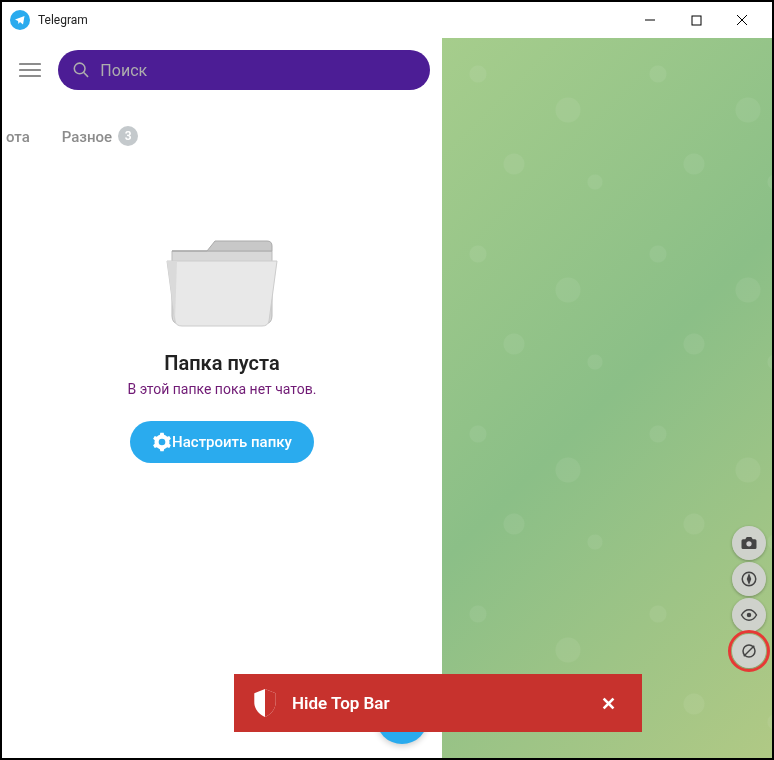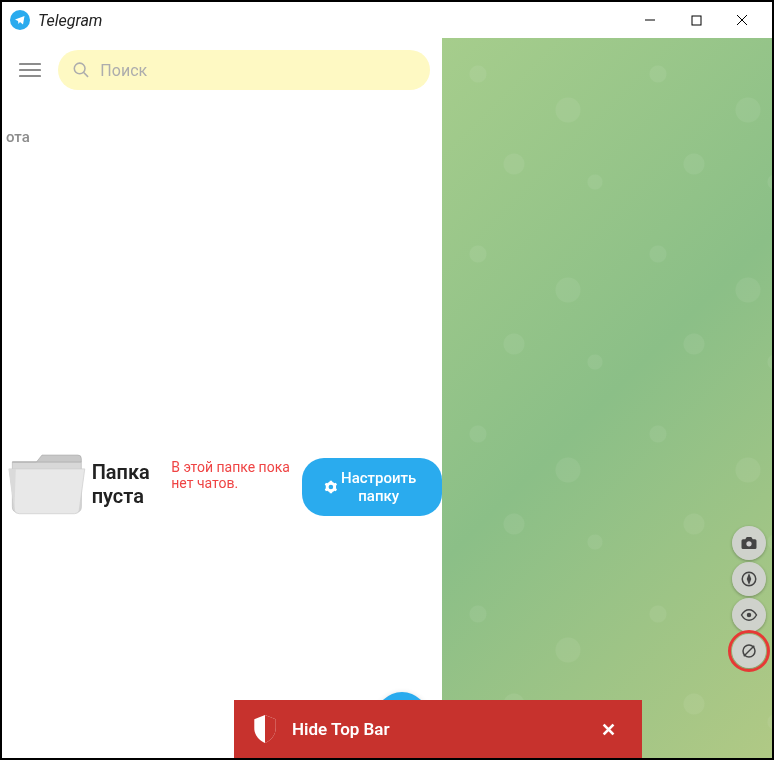--- a/index.html
+++ b/index.html
@@ -2,57 +2,57 @@
 <html><head>
 <meta charset="utf-8">
 <style>
 * { margin: 0; padding: 0; box-sizing: border-box; font-family: -apple-system, BlinkMacSystemFont, "Segoe UI", Roboto, sans-serif; }
 body { width: 774px; height: 760px; border: 2px solid #000; position: relative; background: #fff; overflow: hidden; }
 
 .titlebar { height: 36px; display: flex; align-items: center; padding: 0 8px; justify-content: space-between; }
 .titlebar-left { display: flex; align-items: center; gap: 8px; }
 .tg-logo { width: 20px; height: 20px; border-radius: 50%; background: #2aabee; display: flex; align-items: center; justify-content: center; }
 .tg-logo svg { width: 12px; height: 12px; fill: #fff; }
-.app-title { font-size: 16px; color: #222; font-style: italic; }
+.app-title { font-size: 12px; color: #222; }
 .win-controls { display: flex; gap: 18px; align-items: center; padding-right: 8px;}
 .win-btn { width: 28px; height: 28px; display:flex; align-items:center; justify-content:center; cursor:pointer; }
 .win-btn svg { stroke: #000; stroke-width: 1; fill: none; }
 
 .main { display: flex; height: calc(100% - 36px); position: relative; }
 .left-pane { width: 440px; flex-shrink: 0; display: flex; flex-direction: column; position: relative; }
 
 .topbar { display: flex; align-items: center; padding: 12px 12px 8px 12px; gap: 12px; }
 .hamburger { width: 32px; height: 32px; display: flex; align-items: center; justify-content: center; cursor: pointer; }
 .hamburger svg { stroke: #8c8c8c; stroke-width: 2.2; stroke-linecap: round; }
-.search-box { flex: 1; height: 40px; background: #fef9c3; border-radius: 20px; display: flex; align-items: center; padding: 0 14px; gap: 10px; }
+.search-box { flex: 1; height: 40px; background: #4c1d95; border-radius: 20px; display: flex; align-items: center; padding: 0 14px; gap: 10px; }
 .search-box svg { width: 20px; height: 20px; stroke: #adadad; stroke-width: 2; fill: none; }
 .search-box input { border: none; background: transparent; outline: none; font-size: 16px; color: #888; width: 100%; }
 .search-box input::placeholder { color: #adadad; }
 
 .tabs { display: flex; align-items: center; height: 48px; padding: 0 0 0 4px; overflow: hidden; position: relative; }
 .tab { padding: 0 16px; height: 100%; display: flex; align-items: flex-end; gap: 6px; font-size: 15px; color: #8c8c8c; font-weight: 500; cursor: pointer; position: relative; flex-shrink:0;}
 .tab.cut-left { padding-left: 0; }
 .tab.active { color: #2aabee; }
 .tab.active::after { content: ""; position: absolute; bottom: 0; left: 10px; right: 10px; height: 3px; background: #2aabee; border-radius: 2px 2px 0 0; }
 .tab-icon { width: 18px; height: 18px; }
 .badge { min-width: 20px; height: 20px; border-radius: 10px; background: #c4c9cc; color: #fff; font-size: 12px; font-weight: 600; display: flex; align-items: center; justify-content: center; padding: 0 6px; }
 
-.empty-state { flex: 1; display: flex; flex-direction: row; align-items: center; justify-content: flex-start; padding-top: 70px; }
+.empty-state { flex: 1; display: flex; flex-direction: column; align-items: center; justify-content: flex-start; padding-top: 70px; }
 .folder-icon { width: 130px; height: 115px; margin-bottom: 20px; }
 .empty-title { font-size: 20px; font-weight: 600; color: #222; margin-bottom: 6px; }
-.empty-sub { font-size: 14px; color: #ef4444; margin-bottom: 24px; }
+.empty-sub { font-size: 14px; color: #701a75; margin-bottom: 24px; }
 .configure-btn { background: #2aabee; color: #fff; border: none; border-radius: 22px; padding: 11px 22px; font-size: 15px; font-weight: 500; display: flex; align-items: center; gap: 0; cursor: pointer; }
 .configure-btn svg { width: 20px; height: 20px; fill: #fff; }
 
 .fab { position: absolute; bottom: 14px; right: 14px; width: 52px; height: 52px; border-radius: 50%; background: #2aabee; box-shadow: 0 2px 6px rgba(0,0,0,0.2); }
 
 .right-pane { flex: 1; background: linear-gradient(135deg, #a6cd8c 0%, #8bbf87 50%, #b0c985 100%); position: relative; overflow:hidden;}
 .right-pane::before { content:""; position:absolute; inset:0; background-image: radial-gradient(circle at 20% 20%, rgba(255,255,255,0.08) 8px, transparent 9px), radial-gradient(circle at 70% 40%, rgba(255,255,255,0.08) 12px, transparent 13px), radial-gradient(circle at 40% 70%, rgba(255,255,255,0.08) 10px, transparent 11px), radial-gradient(circle at 85% 80%, rgba(255,255,255,0.08) 7px, transparent 8px); background-size: 180px 180px; opacity:0.9;}
 
-.hide-bar { position: absolute; bottom: 0; left: 232px; width: 408px; height: 58px; background: #c7322d; display: flex; align-items: center; padding: 0 18px; z-index: 10; color:#fff; }
+.hide-bar { position: absolute; bottom: 26px; left: 232px; width: 408px; height: 58px; background: #c7322d; display: flex; align-items: center; padding: 0 18px; z-index: 10; color:#fff; }
 .shield { width: 26px; height: 30px; margin-right: 14px; }
 .hide-bar-text { font-size: 17px; font-weight: 600; flex: 1; }
 .close-x { font-size: 18px; font-weight: 700; cursor: pointer; padding: 4px 8px;}
 
 .side-tools { position: absolute; right: 6px; bottom: 90px; display: flex; flex-direction: column; gap: 2px; z-index: 5; }
 .tool-btn { width: 34px; height: 34px; border-radius: 50%; background: rgba(210,210,210,0.92); display: flex; align-items: center; justify-content: center; cursor: pointer; box-shadow: 0 1px 3px rgba(0,0,0,0.3);}
 .tool-btn svg { width: 18px; height: 18px; fill: #444; }
 .tool-btn.highlighted { outline: 3px solid #e63935; outline-offset: 1px; }
 </style>
 </head>
@@ -104,20 +104,24 @@
             <line x1="15" y1="15" x2="21" y2="21"></line>
           </svg>
         <input type="text" placeholder="Поиск" style="">
       </div>
     </div>
 
     <div class="tabs">
       <div class="tab cut-left">
         <span>ота</span>
       </div>
+      <div class="tab">
+        <span>Разное</span>
+        <span class="badge">3</span>
+      </div>
     </div>
 
     <div class="empty-state">
       <svg class="folder-icon" viewBox="0 0 130 115">
         <path d="M15 35 L15 100 Q15 108 23 108 L107 108 Q115 108 115 100 L115 35 Z" fill="#d8d8d8" stroke="#bbb" stroke-width="1"></path>
         <path d="M15 35 L50 35 L58 25 L110 25 Q115 25 115 30 L115 35 Z" fill="#c8c8c8" stroke="#aaa" stroke-width="1"></path>
         <path d="M10 45 L120 45 L112 105 Q111 110 105 110 L25 110 Q19 110 18 105 Z" fill="#e8e8e8" stroke="#ccc" stroke-width="1"></path>
         <path d="M10 45 L20 45 L18 105 Q18 110 25 110 L25 110 Q19 110 18 105 Z" fill="#dadada"></path>
       </svg>
       <div class="empty-title">Папка пуста</div>

